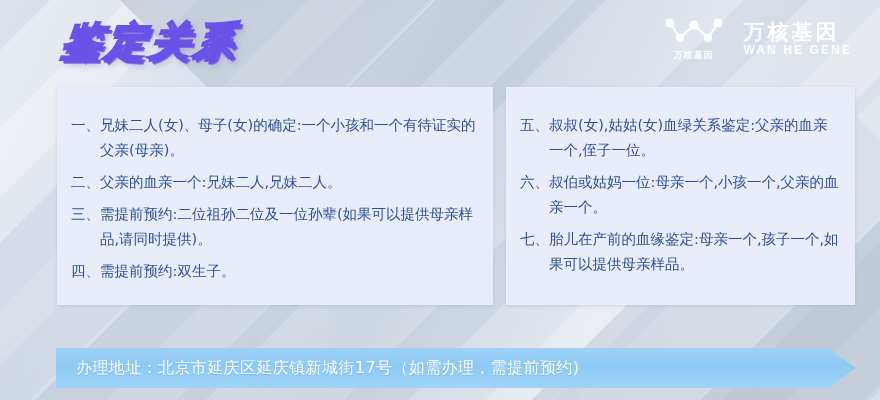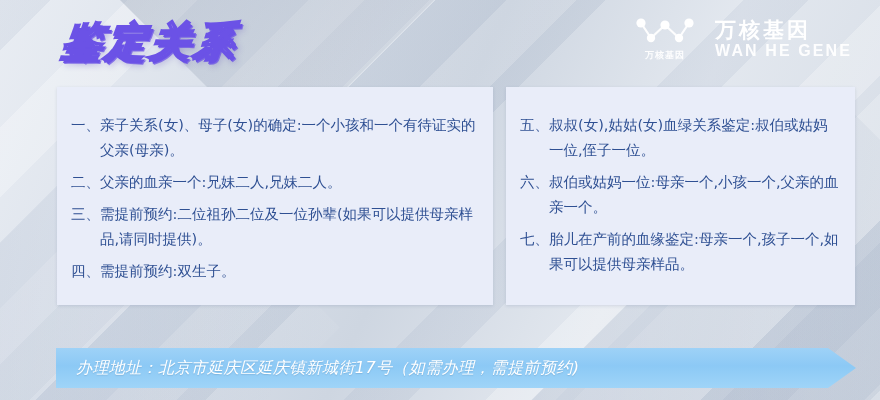--- a/index.html
+++ b/index.html
@@ -131,21 +131,21 @@
     color: #ffffff;
     letter-spacing: 1px;
     opacity: .95;
   }
   .brand-txt { display:flex; flex-direction:column; gap:1px; }
   .brand-cn {
     font-size: 21px; font-weight: 700; color:#ffffff;
     letter-spacing: 3px; line-height: 1.1;
   }
   .brand-en {
-    font-size: 16px; font-weight: 600; color:#ffffff;
+    font-size: 12px; font-weight: 600; color:#ffffff;
     letter-spacing: 2.1px; line-height: 1.1; opacity: .96;
   }
 
   
   .panel {
     position: absolute;
     top: 87px;
     height: 218px;
     background: #e9edf9;
     box-shadow: 0 1px 3px rgba(70,90,130,.16);
@@ -193,21 +193,20 @@
   }
   #address-text {
     color: #ffffff;
     font-size: 16px;
     font-weight: 400;
     letter-spacing: .4px;
     padding-left: 20px;
     white-space: nowrap;
     font-family: "DejaVu Sans", "Liberation Sans", sans-serif;
     text-shadow: 0 1px 1px rgba(70,110,150,.25);
-    font-style: italic;
   }
 </style>
 </head>
 <body>
 
 <div id="stage">
 
   <div class="bands"></div>
   <div class="bands2"></div>
   <div class="wedge-tl"></div>
@@ -240,42 +239,42 @@
     <div class="brand-txt">
       <span class="brand-cn">万核基因</span>
       <span class="brand-en">WAN HE GENE</span>
     </div>
   </div>
 
   <div class="panel" id="panel-left">
     <ul class="items">
       <li class="item">
         <span class="item-num">一、</span>
-        <span class="item-text">亲子关系(女)、母子(女)的确定:一个小孩和一个有待证实的父亲(母亲)。</span>
+        <span class="item-text">兄妹二人(女)、母子(女)的确定:一个小孩和一个有待证实的父亲(母亲)。</span>
       </li>
       <li class="item">
         <span class="item-num">二、</span>
         <span class="item-text">父亲的血亲一个:兄妹二人,兄妹二人。</span>
       </li>
       <li class="item">
         <span class="item-num">三、</span>
         <span class="item-text">需提前预约:二位祖孙二位及一位孙辈(如果可以提供母亲样品,请同时提供)。</span>
       </li>
       <li class="item">
         <span class="item-num">四、</span>
         <span class="item-text">需提前预约:双生子。</span>
       </li>
     </ul>
   </div>
 
   <div class="panel" id="panel-right">
     <ul class="items">
       <li class="item">
         <span class="item-num">五、</span>
-        <span class="item-text">叔叔(女),姑姑(女)血绿关系鉴定:叔伯或姑妈一位,侄子一位。</span>
+        <span class="item-text">叔叔(女),姑姑(女)血绿关系鉴定:父亲的血亲一个,侄子一位。</span>
       </li>
       <li class="item">
         <span class="item-num">六、</span>
         <span class="item-text">叔伯或姑妈一位:母亲一个,小孩一个,父亲的血亲一个。</span>
       </li>
       <li class="item">
         <span class="item-num">七、</span>
         <span class="item-text">胎儿在产前的血缘鉴定:母亲一个,孩子一个,如果可以提供母亲样品。</span>
       </li>
     </ul>

